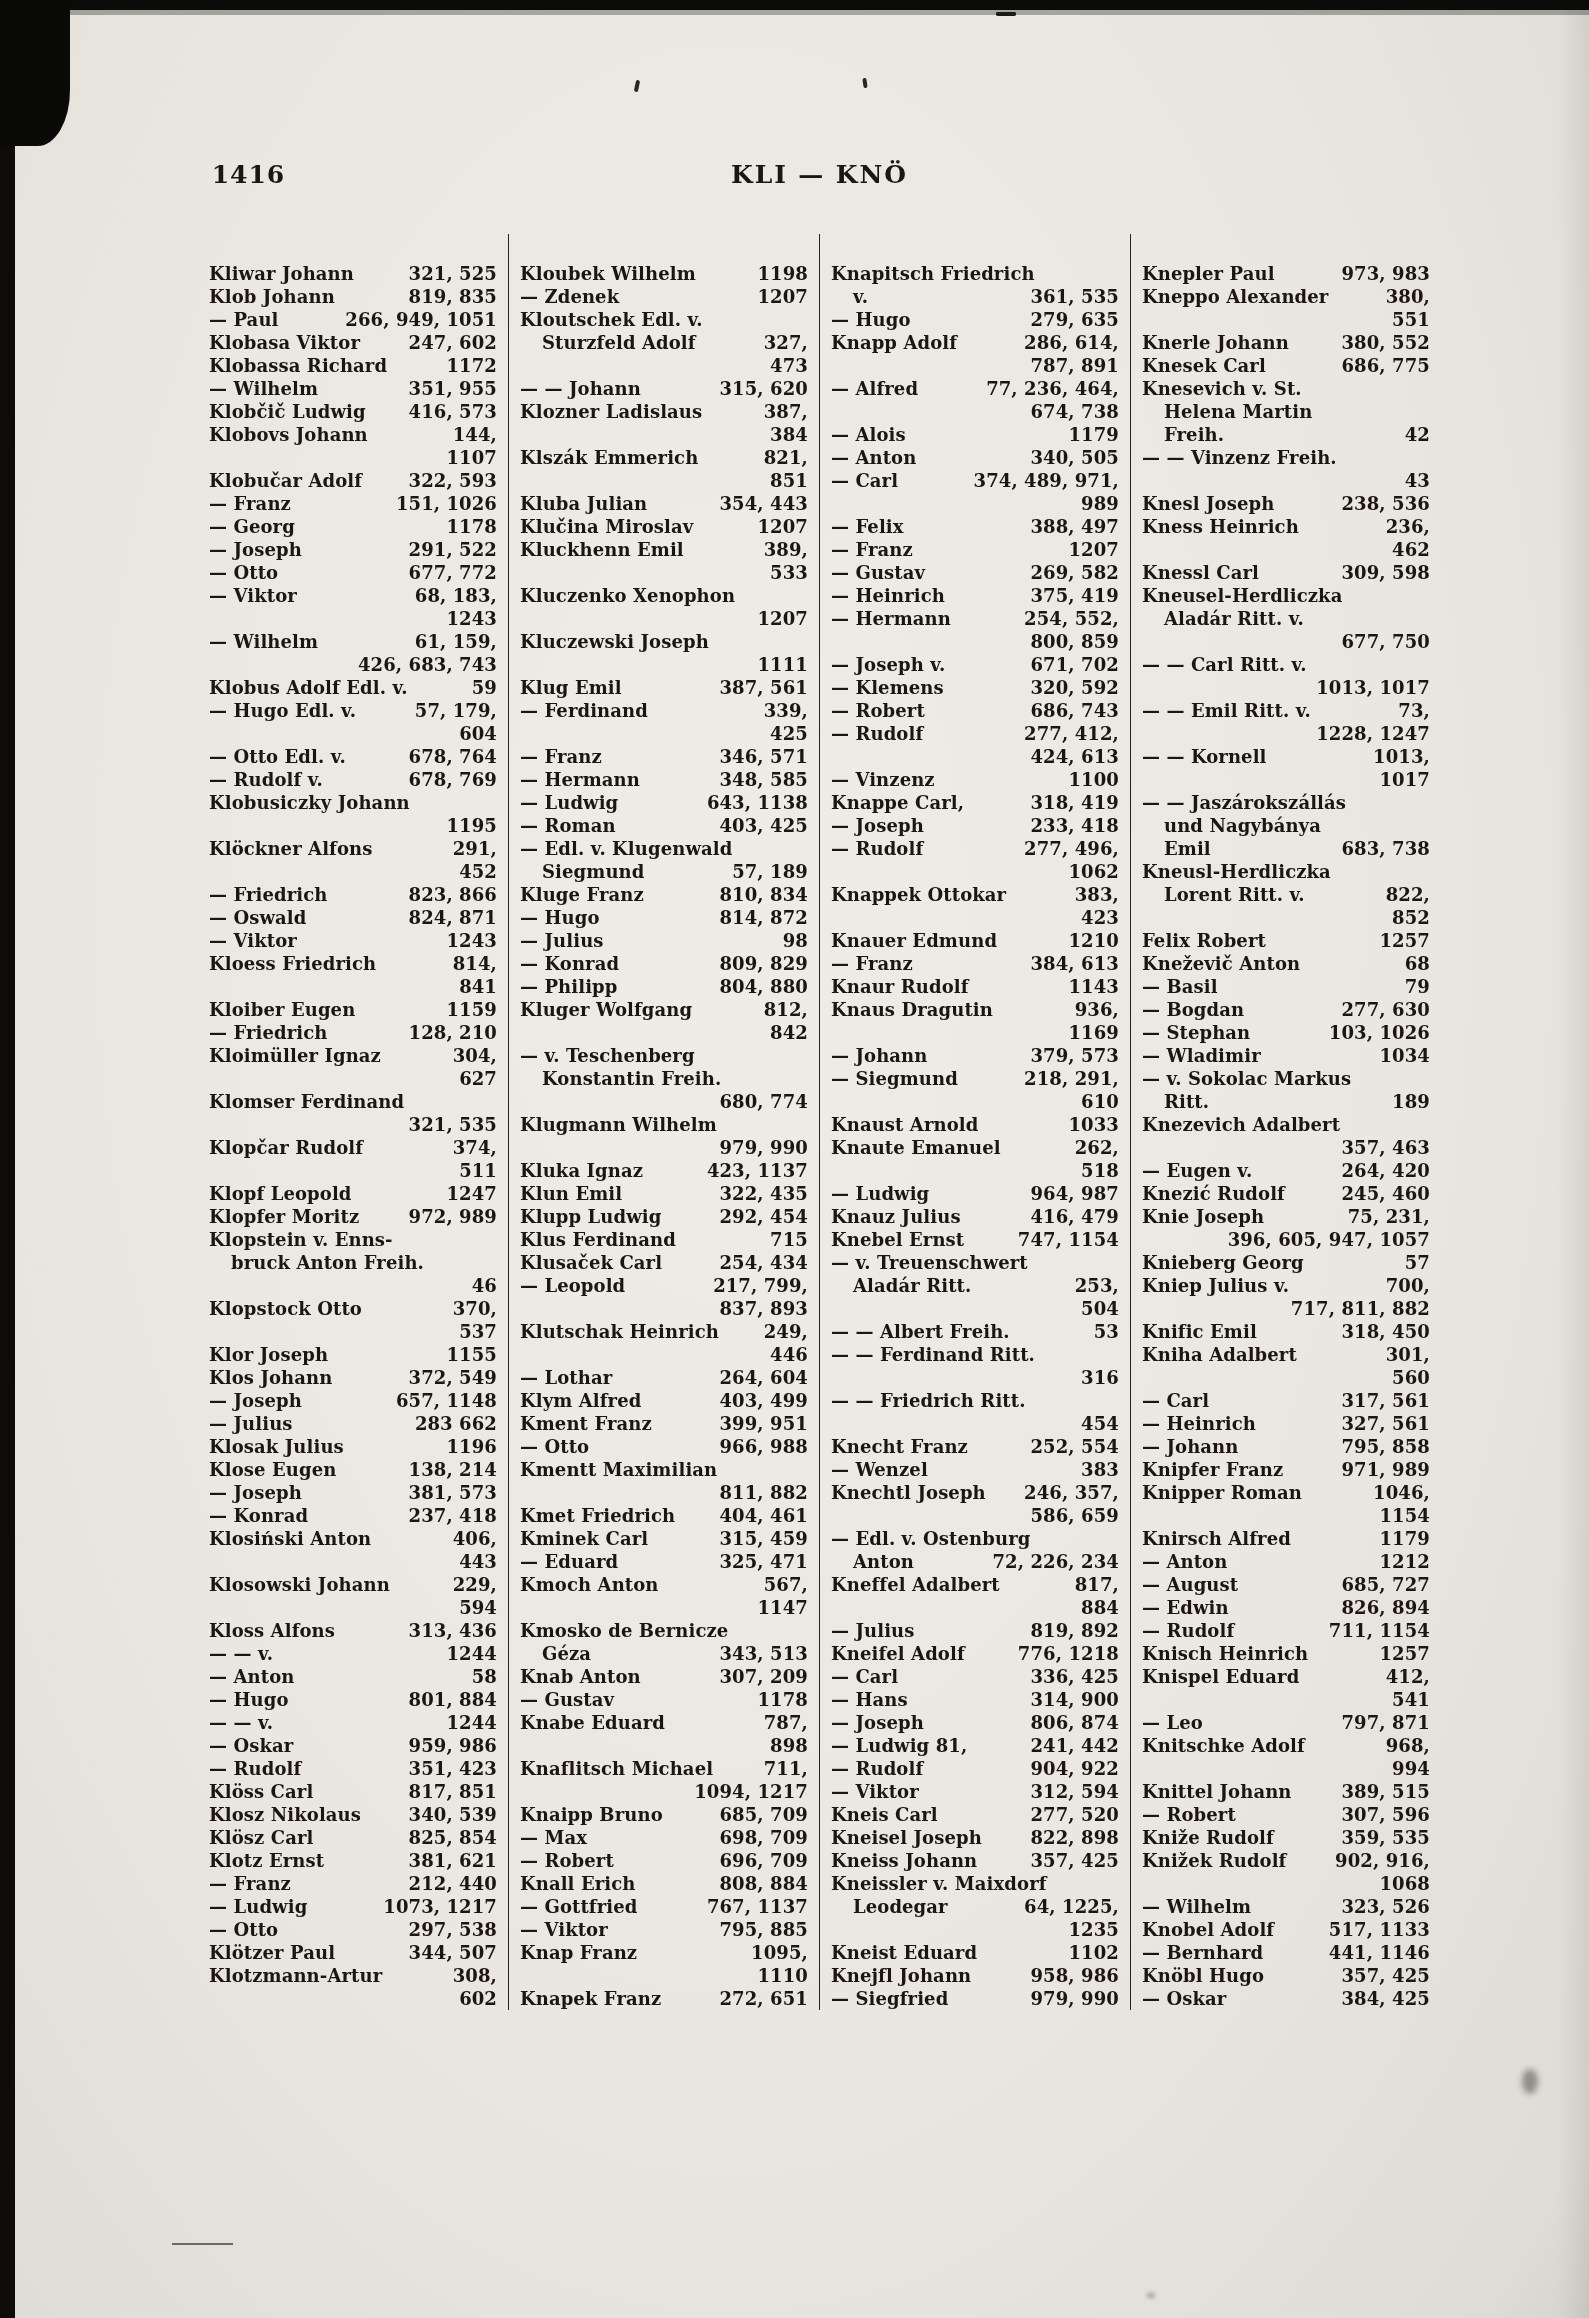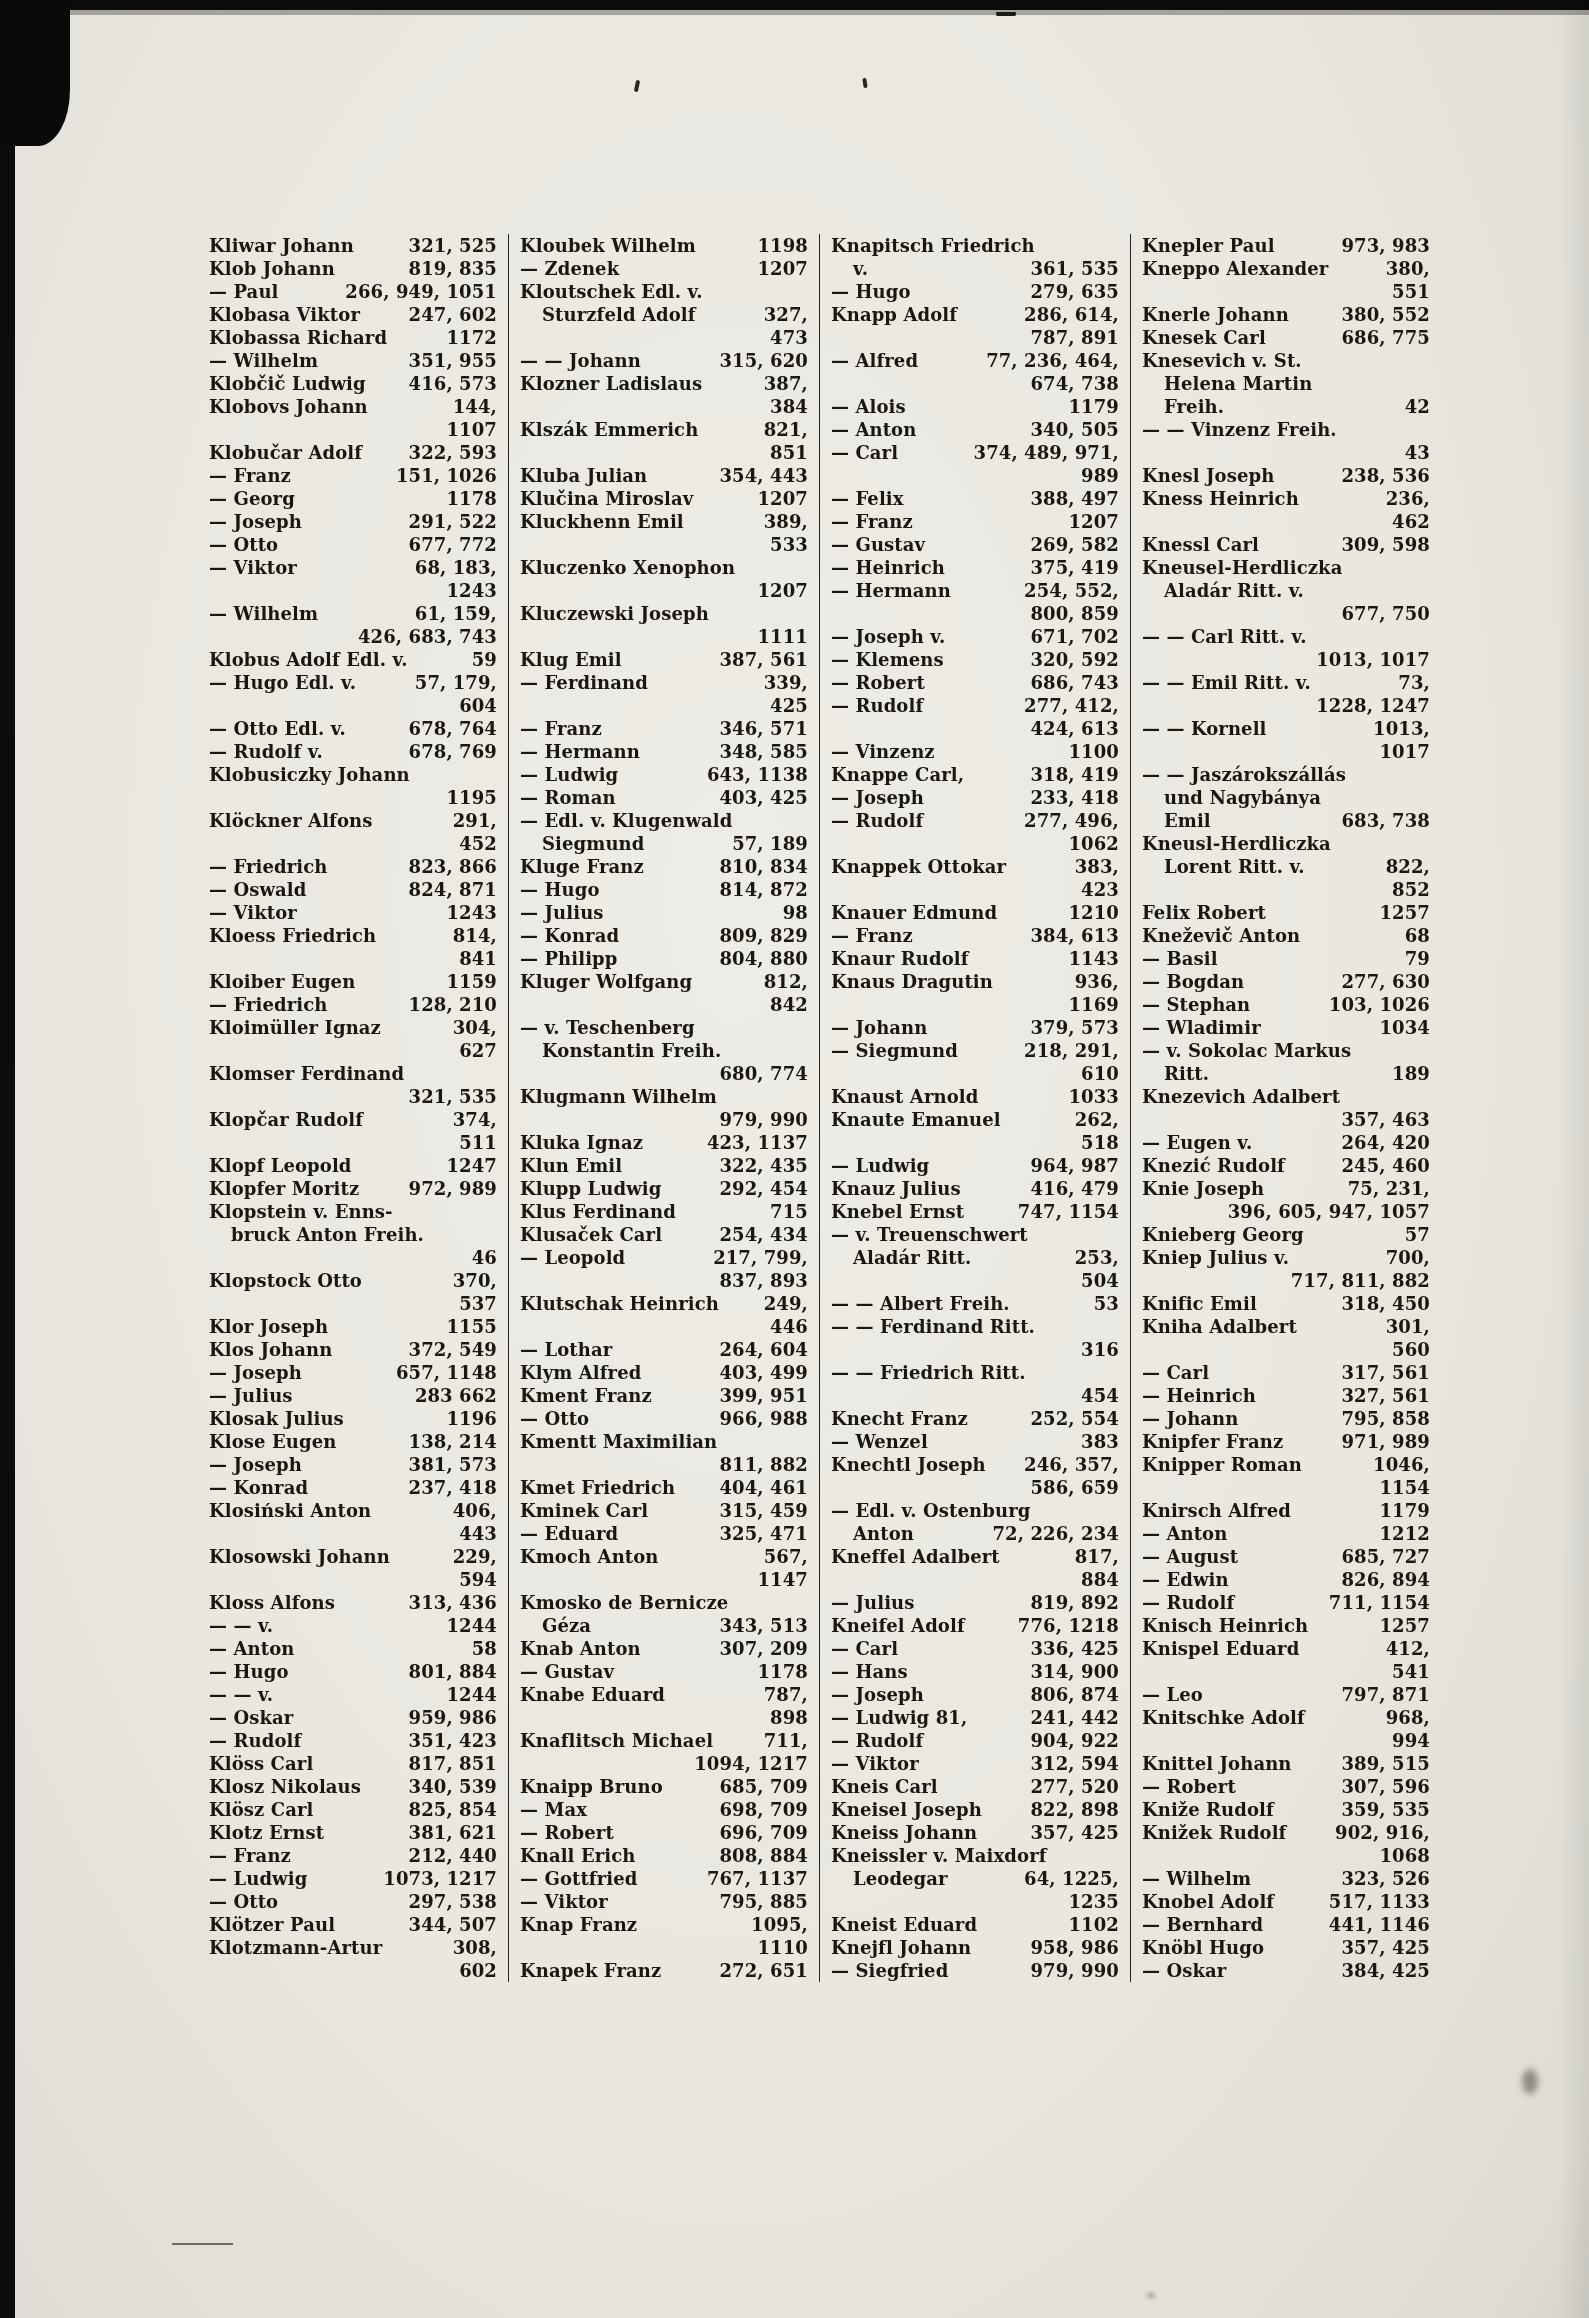--- a/index.html
+++ b/index.html
@@ -34,31 +34,35 @@
   }
   .title{
     position:absolute;left:0;right:0;top:0;text-align:center;
     font-size:25px;font-weight:bold;letter-spacing:1.9px;
   }
 
   .columns{
     position:absolute;left:209px;top:234px;width:1221px;
     display:flex;justify-content:space-between;align-items:stretch;
   }
-  .col{width:288px;font-size:18px;font-weight:bold;letter-spacing:0.1px;}
+  .col{width:288px;font-size:18px;font-weight:bold;letter-spacing:0.1px;margin-top:28px;}
   .rule{width:1.4px;background:#26231e;}
   .line{display:flex;justify-content:space-between;height:23px;line-height:23px;}
   .line .nm{white-space:pre;}
   .line .pg{white-space:pre;margin-left:3.7px;text-align:right;}
   .line.indent .nm{padding-left:22px;}
 </style>
 </head>
 <body>
 
 <div class="paper">
+  <div class="header">
+    <span class="pageno">1416</span>
+    <span class="title">KLI — KNÖ</span>
+  </div>
 
   <div class="columns">
     <div class="col">
         <div class="line">
           <span class="nm">Kliwar Johann</span>
           <span class="pg">321, 525</span>
         </div>
         <div class="line">
           <span class="nm">Klob Johann</span>
           <span class="pg">819, 835</span>

